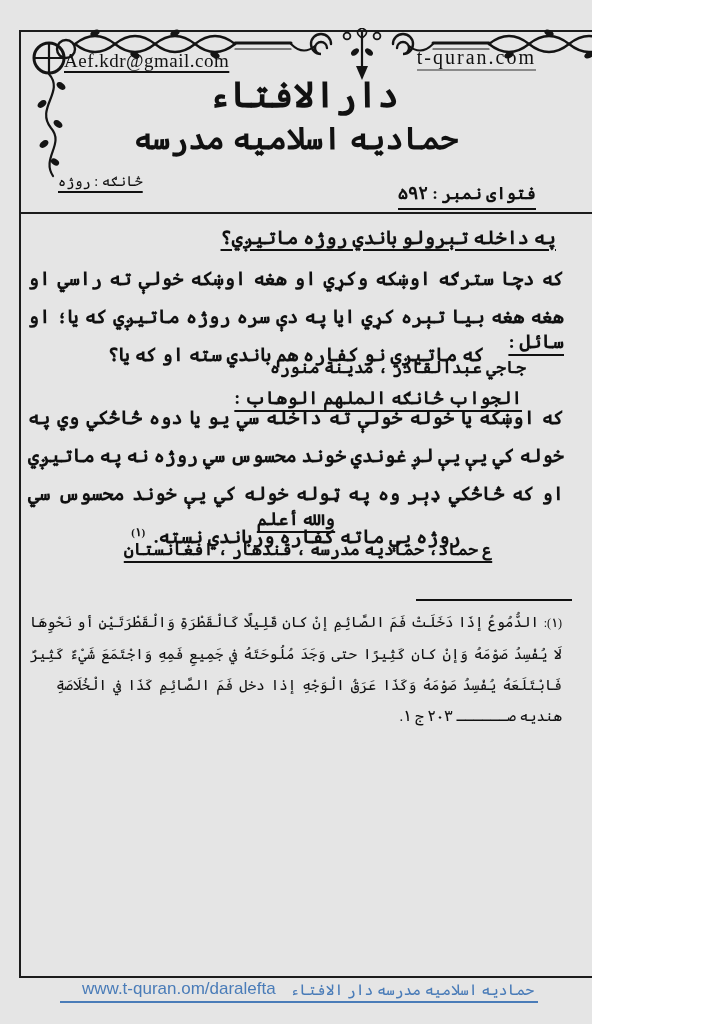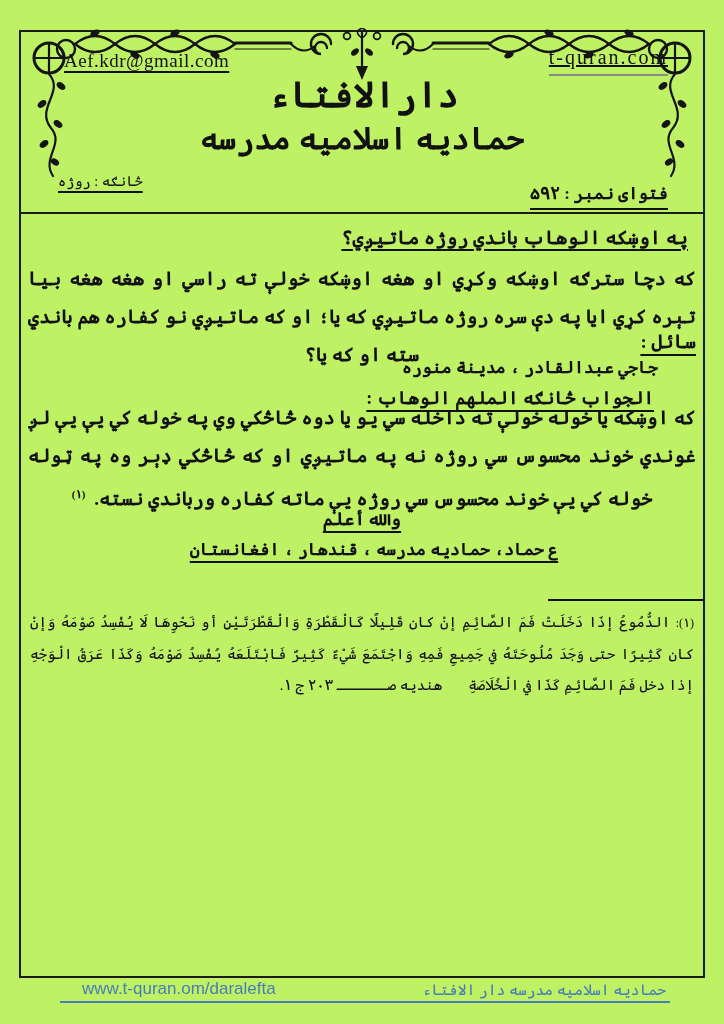--- a/index.html
+++ b/index.html
@@ -1,19 +1,19 @@
 <!DOCTYPE html>
 <html lang="ps" dir="ltr"><head>
 <meta charset="utf-8">
 <style>
   html,body{margin:0;padding:0;background:#ffffff;}
   .page{
     position:relative;
-    width:724px;height:1024px;
-    background:#bef264;
+    width:592px;height:1024px;
+    background:#e5e5e5;
     font-family:"Liberation Serif","DejaVu Serif",serif;
     color:#111111;
     overflow:hidden;
   }
   .doc-border{
     position:absolute;left:19px;top:30px;width:682px;height:944px;
     border:2px solid #1c1c1c;background:transparent;
   }
   .header-divider{
     position:absolute;left:19px;top:212px;width:686px;height:2px;background:#1c1c1c;
@@ -22,26 +22,25 @@
 
   .email{
     position:absolute;left:64px;top:50px;
     font-size:19px;letter-spacing:.5px;
     color:#111;text-decoration:underline;text-underline-offset:4px;text-decoration-thickness:1.5px;
     direction:ltr;
   }
   .website{
     position:absolute;right:56px;top:46px;
     font-size:20px;letter-spacing:2px;color:#111;
-    border-bottom:2.5px solid #8a8a8a;padding-bottom:5px;
+    border-bottom:2.5px solid #8a8a8a;
     direction:ltr;
-    text-decoration:underline;
   }
   .dar-title{
-    position:absolute;left:2px;top:74px;width:100%;
+    position:absolute;left:8px;top:74px;width:100%;
     text-align:center;font-size:36px;font-weight:700;direction:rtl;
   }
   .madrasa-name{
     position:absolute;left:0;top:120px;width:100%;
     text-align:center;font-size:31px;font-weight:900;direction:rtl;
     letter-spacing:.5px;
   }
   .address{
     position:absolute;left:0;top:166px;width:100%;
     text-align:center;font-size:16px;font-weight:600;direction:rtl;
@@ -182,21 +181,21 @@
 
   <div class="header-divider"></div>
 
   <a class="email">Aef.kdr@gmail.com</a>
   <a class="website">t-quran.com</a>
   <div class="dar-title">دارالافتاء</div>
   <div class="madrasa-name">حماديه اسلاميه مدرسه</div>
   <div class="fatwa-no">فتوای نمبر : ۵۹۲</div>
   <div class="category">څانګه : روژه</div>
 
-  <div class="q-title">په اوښکه الوهاب باندي روژه ماتيږي؟</div>
+  <div class="q-title">په داخله تېرولو باندي روژه ماتيږي؟</div>
   <p class="q-body">که دچا سترګه اوښکه وکړي او هغه اوښکه خولې ته راسي او هغه هغه بيا تېره کړي ايا په دې سره روژه ماتيږي که يا؛ او که ماتيږي نو کفاره هم باندي سته او که يا؟</p>
   <div class="asker-label">سائل :</div>
   <div class="asker-name">جاجي عبدالقادر ، مدينة منوره</div>
 
   <div class="answer-heading">الجواب څانګه الملهم الوهاب :</div>
   <p class="answer-body"><span>که اوښکه يا خوله خولې ته داخله سي يو يا دوه څاڅکي وي په خوله کي يې يې لږ غوندي خوند محسوس سي روژه نه په ماتيږي او که څاڅکي ډېر وه په ټوله خوله کي يې خوند محسوس سي روژه يې ماته کفاره ورباندي نسته.</span> <sup>(۱)</sup></p>
 
   <div class="tasbeeh"><span>والله أعلم</span></div>
   <div class="signature"><span>ع حماد، حماديه مدرسه ، قندهار ، افغانستان</span></div>
 

